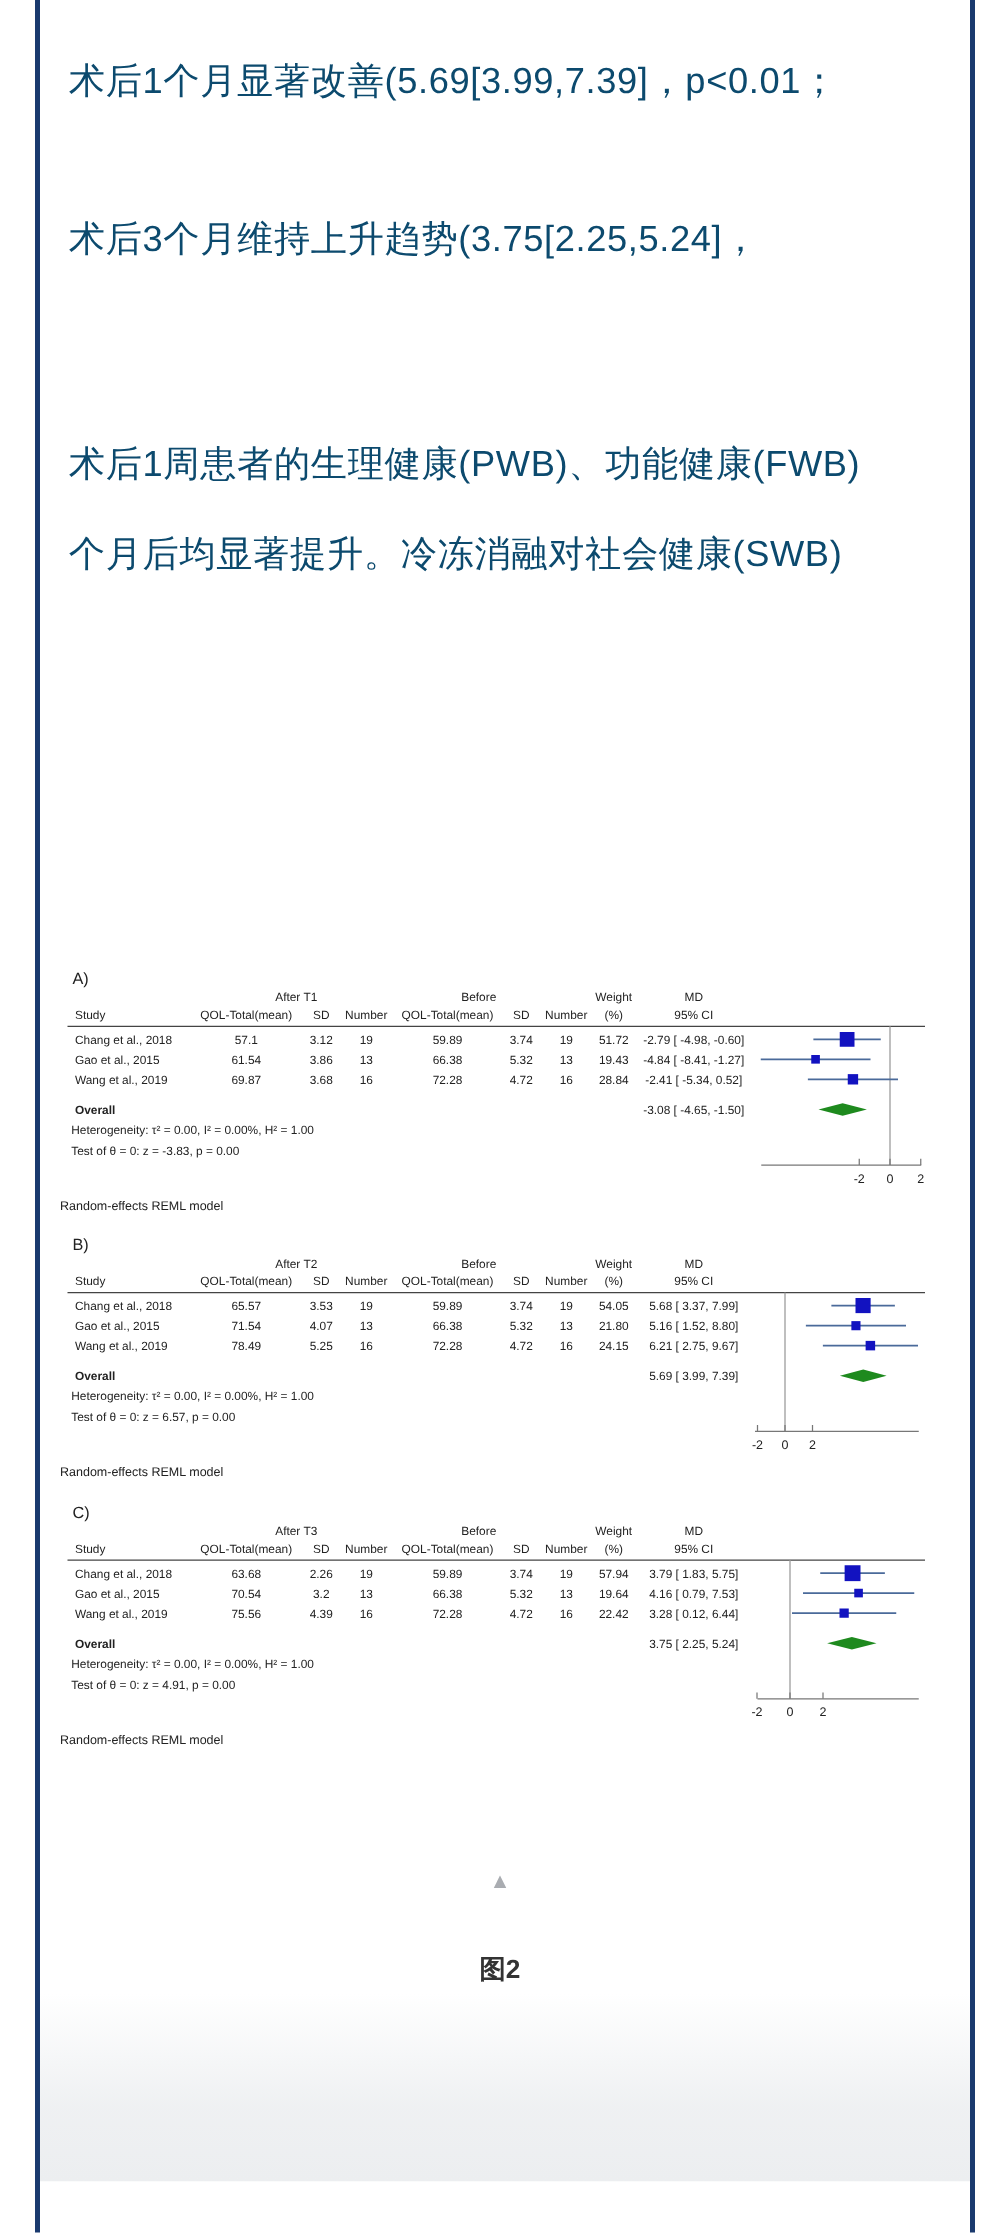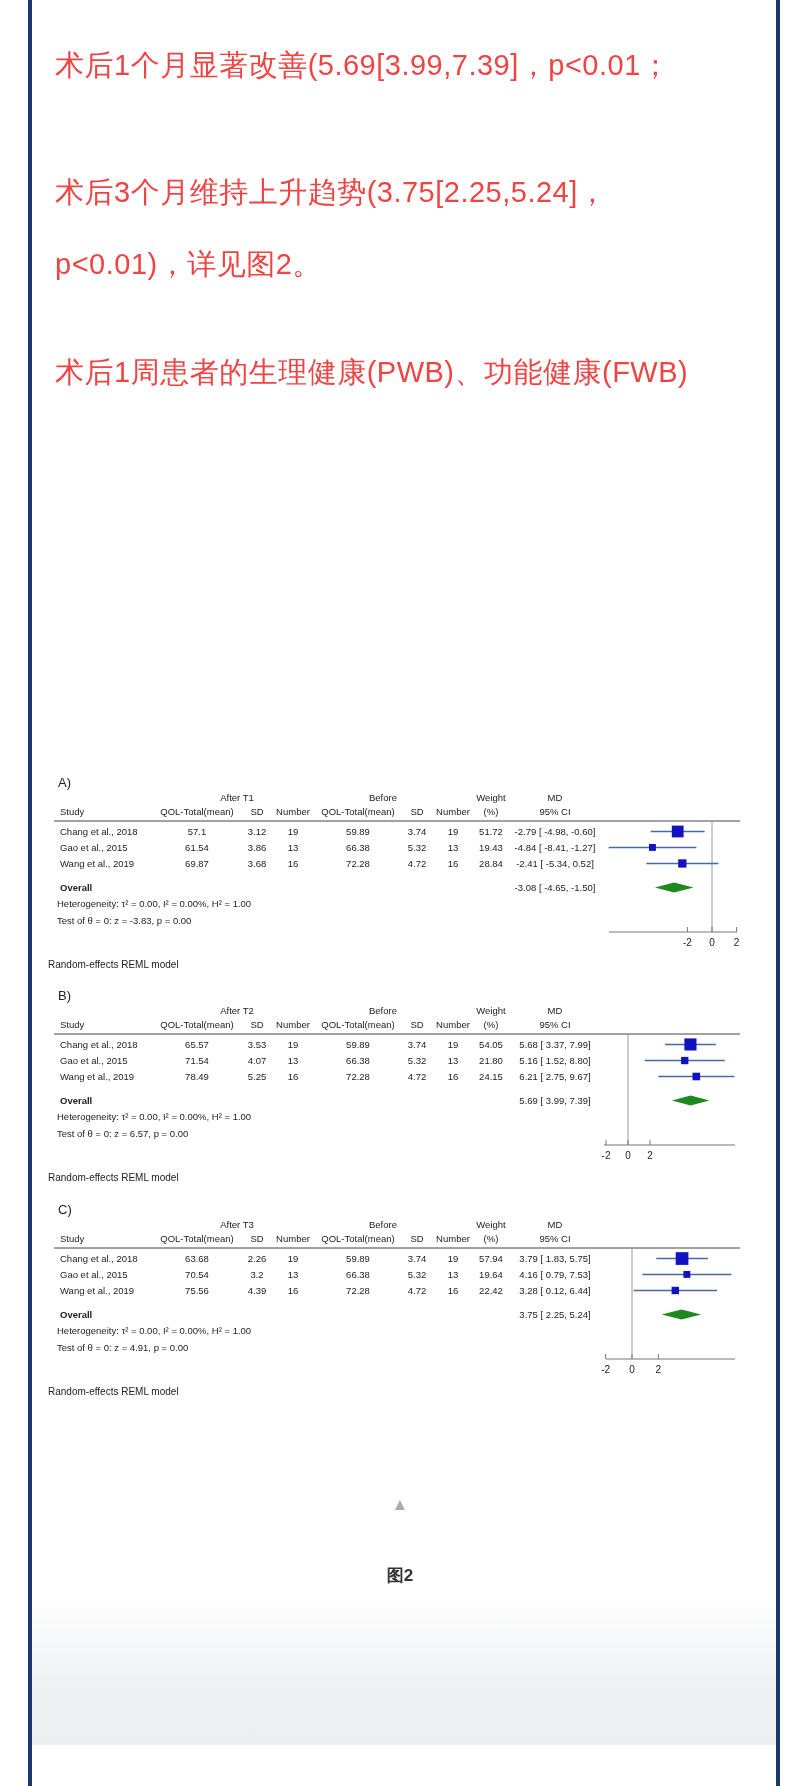--- a/index.html
+++ b/index.html
@@ -3,50 +3,50 @@
 <meta charset="utf-8">
 <style>
   html,body{margin:0;padding:0;}
   body{
     width:800px;height:1786px;position:relative;background:#ffffff;overflow:hidden;
     font-family:"Liberation Sans","DejaVu Sans",sans-serif;
   }
   .vborder{position:absolute;top:0;width:4px;height:1786px;background:#1a3a6e;}
   .vborder.left{left:28px;}
   .vborder.right{left:776px;}
-  .para{position:absolute;left:55px;width:700px;color:#ef4444;font-size:29px;letter-spacing:.5px;}
+  .para{position:absolute;left:55px;width:700px;color:#0c4a6e;font-size:29px;letter-spacing:.5px;}
   .pline{height:72px;line-height:72px;white-space:nowrap;}
   .figure{position:absolute;left:40px;top:758px;width:722px;height:665px;}
   .panel{position:absolute;left:0;width:720px;height:215px;}
   .panel-a{top:7px;} .panel-b{top:220px;} .panel-c{top:434px;}
   .collapse{position:absolute;left:0;top:1492px;width:800px;text-align:center;
     color:#a9acb1;font-size:17px;line-height:26px;cursor:pointer;}
   .gradient-band{position:absolute;left:32px;top:1595px;width:744px;height:150px;
     background:linear-gradient(to bottom, rgba(236,238,240,0) 0%, rgba(236,238,240,.85) 60%, #eceef0 100%);}
   .caption{position:absolute;left:0;top:1558px;width:800px;text-align:center;
-    font-weight:bold;font-size:17px;color:#333;}
+    font-weight:bold;font-size:21px;color:#333;}
   .caption div{height:35px;line-height:35px;}
 </style>
 </head>
 <body>
 
 <div class="vborder left"></div>
 <div class="vborder right"></div>
 
 <div class="para" style="top:29px">
   <div class="pline">术后1个月显著改善(5.69[3.99,7.39]，p&lt;0.01；</div>
 </div>
 
 <div class="para" style="top:156px">
   <div class="pline">术后3个月维持上升趋势(3.75[2.25,5.24]，</div>
-  <div class="pline">p&lt;0.01)，详见图2。</div>
 </div>
 
 <div class="para" style="top:336px">
   <div class="pline">术后1周患者的生理健康(PWB)、功能健康(FWB)</div>
+  <div class="pline">个月后均显著提升。冷冻消融对社会健康(SWB)</div>
 </div>
 
 <div class="figure">
   <div class="panel panel-a" id="panelA"><svg xmlns="http://www.w3.org/2000/svg" width="720" height="215" viewBox="0 0 720 215" style="font-family:'Liberation Sans','DejaVu Sans',sans-serif">
         <text x="18" y="22" font-size="13" fill="#222">A)</text>
         <text x="197" y="36" font-size="9.5" text-anchor="middle" fill="#222">After T1</text>
         <text x="343" y="36" font-size="9.5" text-anchor="middle" fill="#222">Before</text>
         <text x="451" y="36" font-size="9.5" text-anchor="middle" fill="#222">Weight</text>
         <text x="515" y="36" font-size="9.5" text-anchor="middle" fill="#222">MD</text>
         <text x="20" y="50" font-size="9.5" fill="#222">Study</text>

